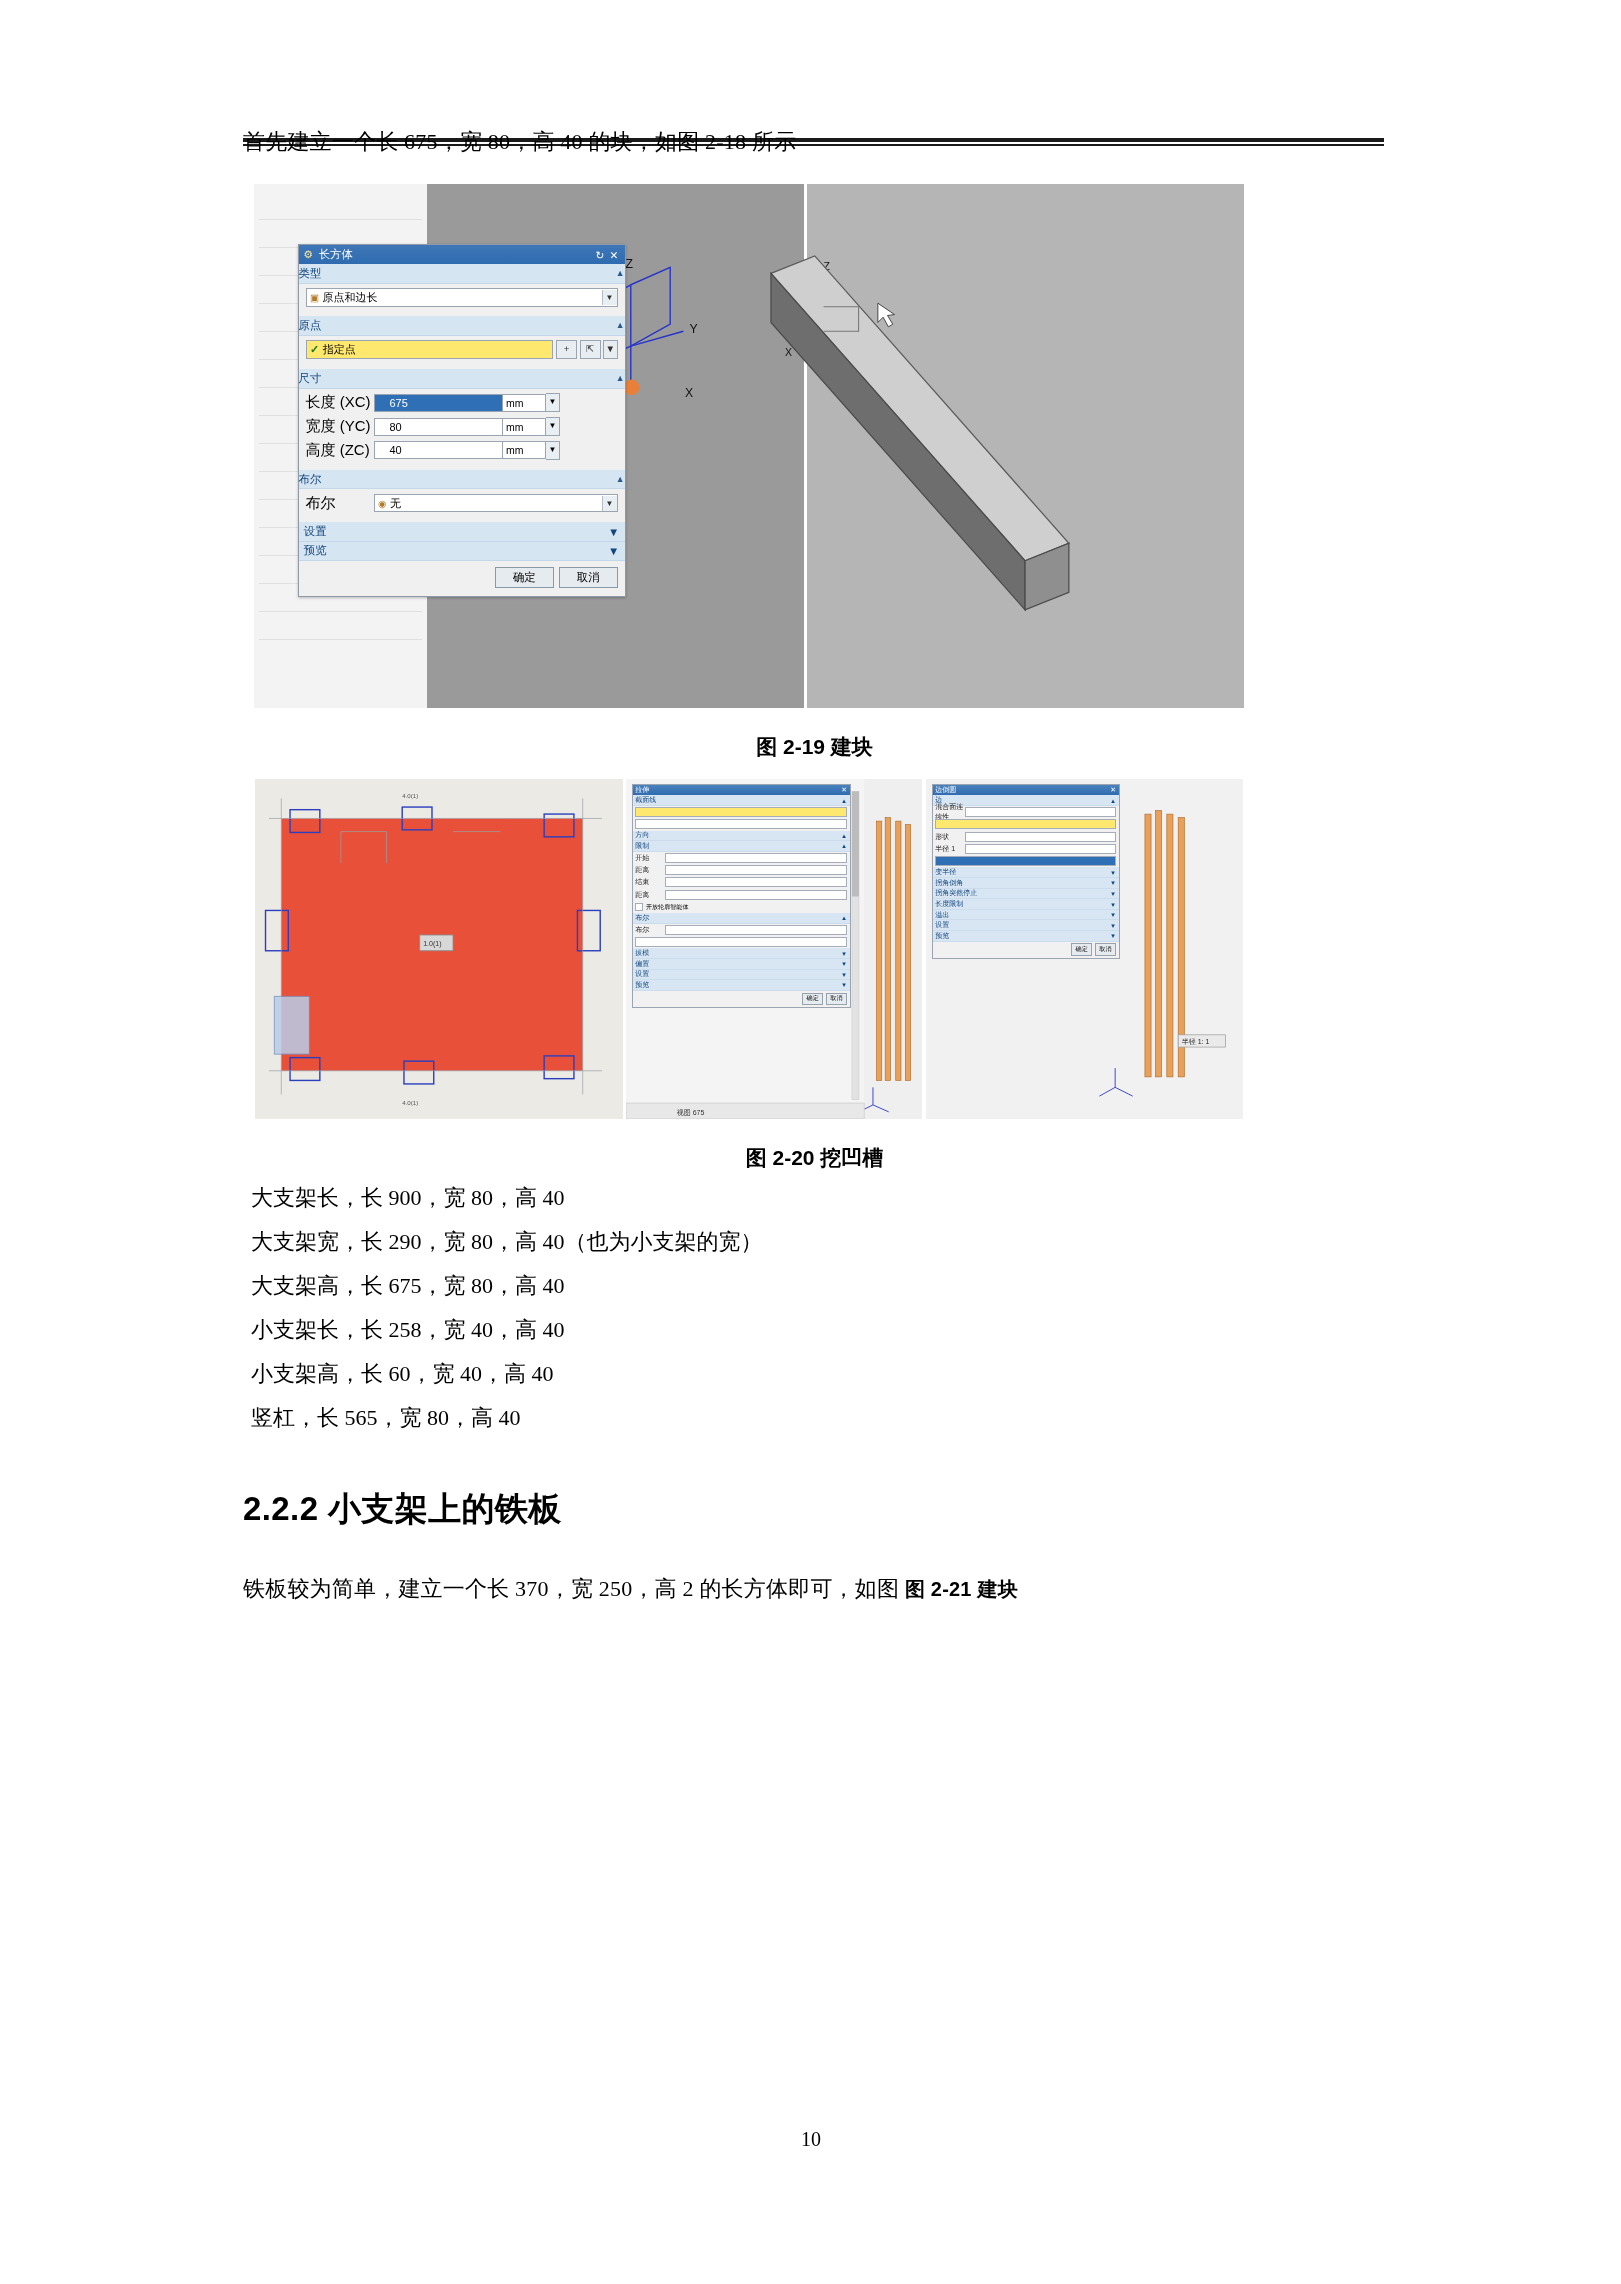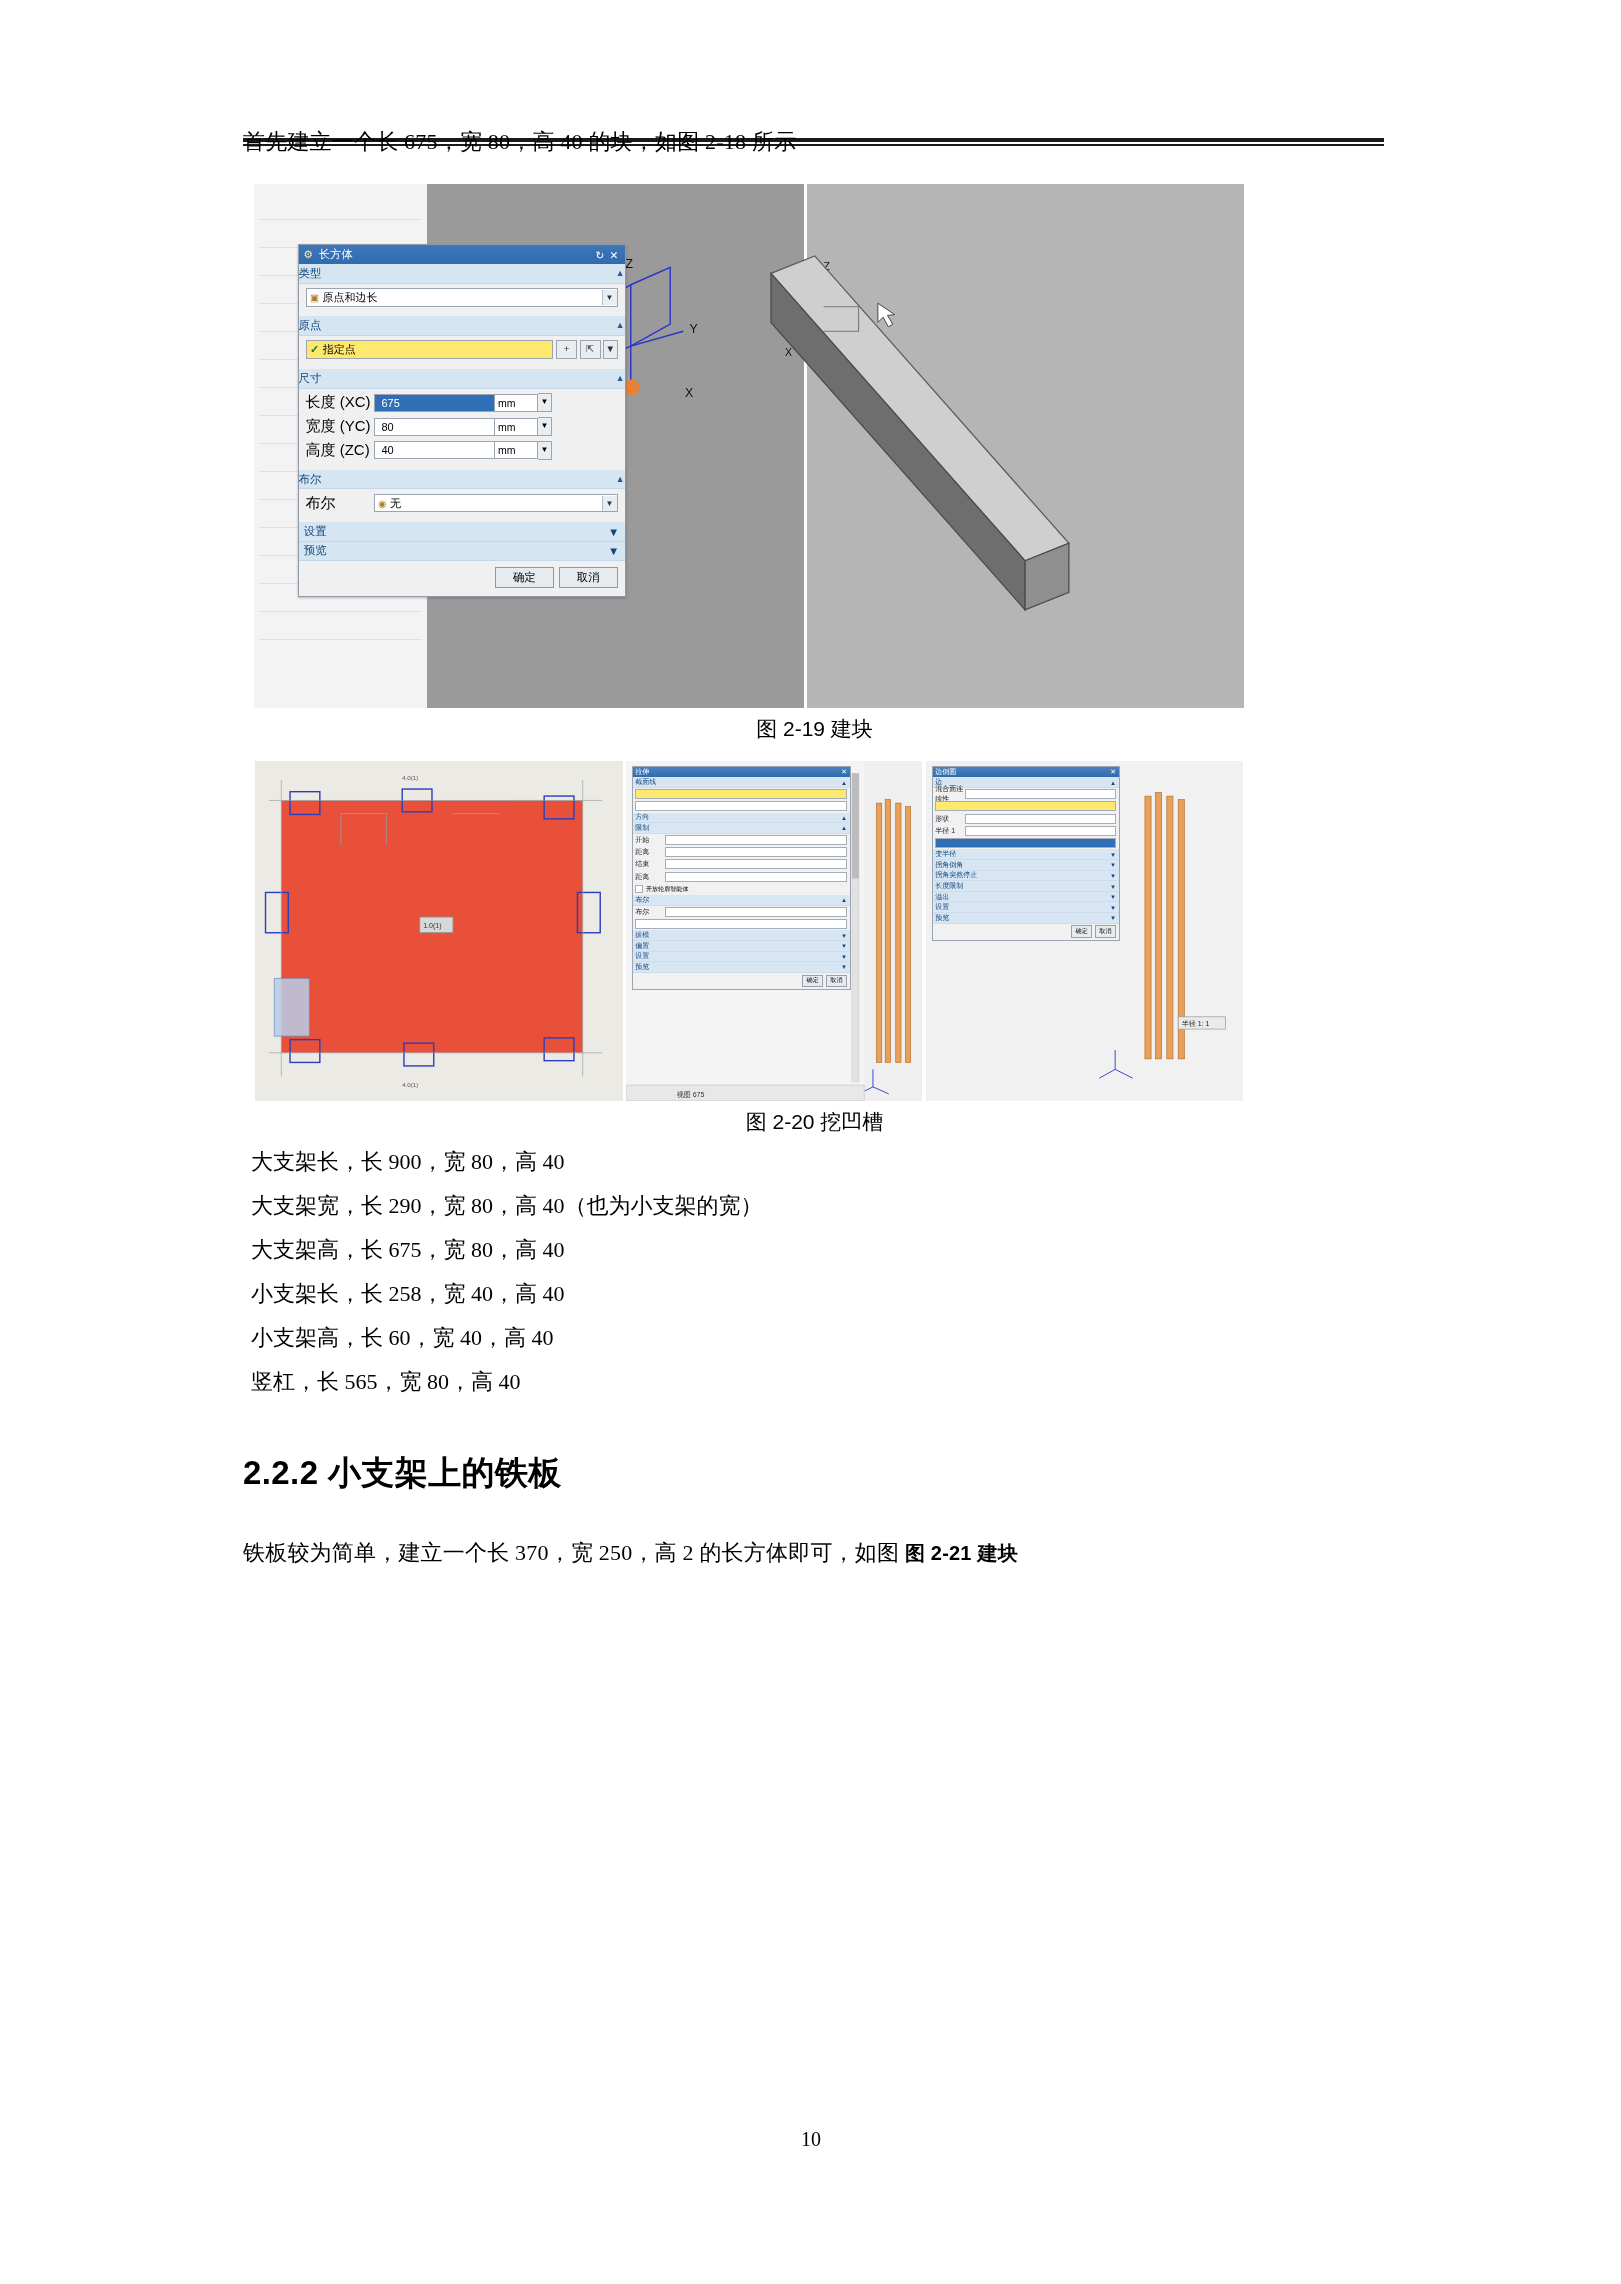--- a/index.html
+++ b/index.html
@@ -46,23 +46,23 @@
     font-size: 22px;
     line-height: 1.62;
     margin: 0;
     text-align: justify;
     letter-spacing: 0.2px;
   }
 
   .fig-caption {
     text-align: center;
     font-family: "Liberation Sans", sans-serif;
-    font-weight: normal;
+    font-weight: bold;
     font-size: 21px;
-    margin: 7px 0 7px 0;
+    margin: 25px 0 7px 0;
   }
   h2.section-title {
     font-family: "Liberation Sans", sans-serif;
     font-size: 33px;
     font-weight: bold;
     margin: 51px 0 39px 0;
     letter-spacing: 0.4px;
   }
   .line-list p {
     font-size: 22px;
@@ -161,21 +161,21 @@
   }
   .ug-field-yellow .check { color: #1f7a1f; margin-right: 3.5px; font-weight: bold; }
   .ug-sm-btn {
     width: 19px; height: 17.5px; margin-left: 2.6px; background: #e8edf2;
     border: 0.9px solid #9aa5b1; text-align: center; font-size: 9.6px; line-height: 16.6px; color: #333;
   }
   .ug-sm-btn.arrow { width: 12.3px; }
   .ug-label { width: 68px; font-size: 15px; }
   .ug-input {
     width: 112px; height: 16px; background: #fff; border: 0.9px solid #9aa5b1;
-    font-size: 11px; padding-left: 7px; line-height: 16px;
+    font-size: 11px; padding-left: 15px; line-height: 16px;
   }
   .ug-input.selected { background: #2f6fb5; color: #fff; }
   .ug-unit {
     width: 39px; height: 16px; border: 0.9px solid #9aa5b1; border-left: none; background: #fff;
     font-size: 10.5px; line-height: 16px; padding-left: 3.5px;
   }
   .ug-unit-arrow {
     width: 13px; height: 17.5px; background: #e9eef3; border: 0.9px solid #9aa5b1; border-left: none;
     text-align: center; font-size: 8px; line-height: 16.6px;
   }

